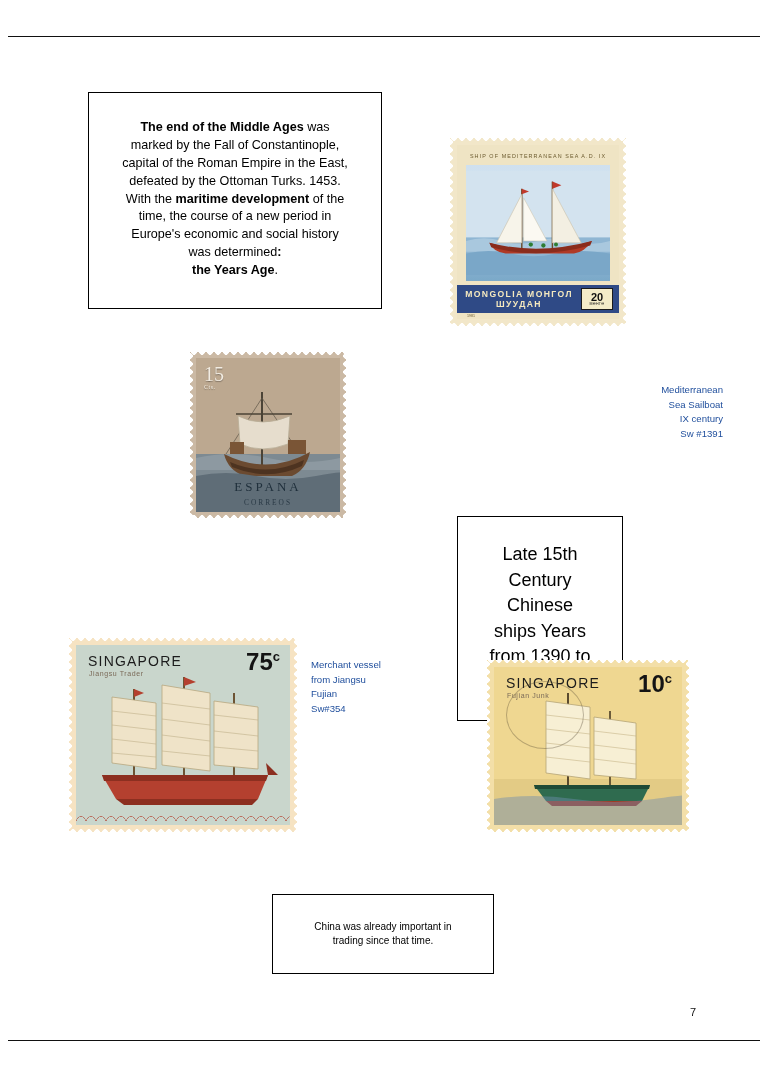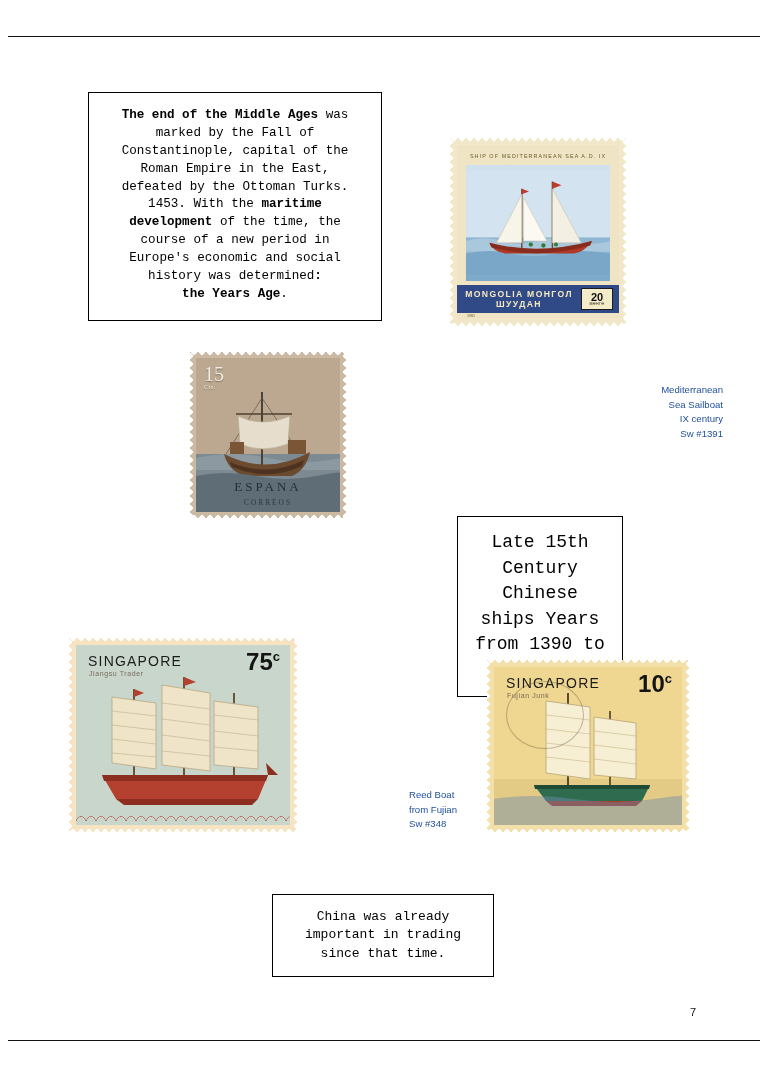--- a/index.html
+++ b/index.html
@@ -30,21 +30,21 @@
 
   
   .callout {
     position: absolute;
     box-sizing: border-box;
     border: 1.3px solid #000;
     background: #fff;
     text-align: center;
     line-height: 1.42;
   }
-  .callout p { margin: 4px; font-family: Liberation Mono, monospace; }
+  .callout p { margin: 16px; }
   .callout b { font-weight: bold; }
 
   #callout-middle-ages {
     left: 88px;
     top: 92px;
     width: 294px;
     padding: 10px 14px 12px 14px;
     font-size: 12.6px;
   }
   #callout-chinese-ships {
@@ -52,21 +52,21 @@
     top: 516px;
     width: 166px;
     padding: 9px 10px;
     font-size: 18px;
   }
   #callout-china-trading {
     left: 272px;
     top: 894px;
     width: 222px;
     padding: 9px 10px;
-    font-size: 13px;
+    font-size: 10px;
   }
 
   
   .caption {
     position: absolute;
     color: #1f4e9c;
     font-size: 9.6px;
     line-height: 1.52;
     white-space: pre-line;
   }
@@ -426,20 +426,24 @@
         <path d="M190 118 L202 130 L192 130 Z" fill="#8c2f20"></path>
       </svg>
       <div class="sg-country">SINGAPORE</div>
       <div class="sg-sub">Jiangsu Trader</div>
       <div class="sg-value"><span>75</span><sup>c</sup></div>
       <div class="sg-waves"></div>
     </div>
     <div class="perf-edge"></div>
   </div>
 
+  <div class="caption" id="cap-jiangsu">Merchant vessel
+from Jiangsu
+Fujian
+Sw#354</div>
 
   <div class="stamp" id="stamp-singapore-10">
     <div class="inner">
       <svg viewBox="0 0 188 158" width="100%" height="100%">
         <rect x="0" y="0" width="188" height="158" fill="#efd791"></rect>
         <rect x="0" y="112" width="188" height="46" fill="#d8bf7a" opacity="0.5"></rect>
 
         <line x1="74" y1="26" x2="74" y2="118" stroke="#4a3c24" stroke-width="1.8"></line>
         <line x1="116" y1="44" x2="116" y2="118" stroke="#4a3c24" stroke-width="1.6"></line>
 
@@ -464,23 +468,20 @@
         <path d="M0 132 Q40 126 80 132 T160 132 T188 130 L188 158 L0 158 Z" fill="#6f8fb0" opacity="0.45"></path>
       </svg>
       <div class="sg-country">SINGAPORE</div>
       <div class="sg-sub">Fujian Junk</div>
       <div class="sg-value"><span>10</span><sup>c</sup></div>
       <div class="mask-cancel" style="left:12px; top:14px; width:76px; height:66px;"></div>
     </div>
     <div class="perf-edge"></div>
   </div>
 
-  <div class="caption" id="cap-reed">Reed Boat
-from Fujian
-Sw #348</div>
 
   <div class="callout" id="callout-china-trading">
     <p>China was already important in trading since that time.</p>
   </div>
 
   <div class="pagenum">7</div>
 
 </div>
 
 </body></html>

